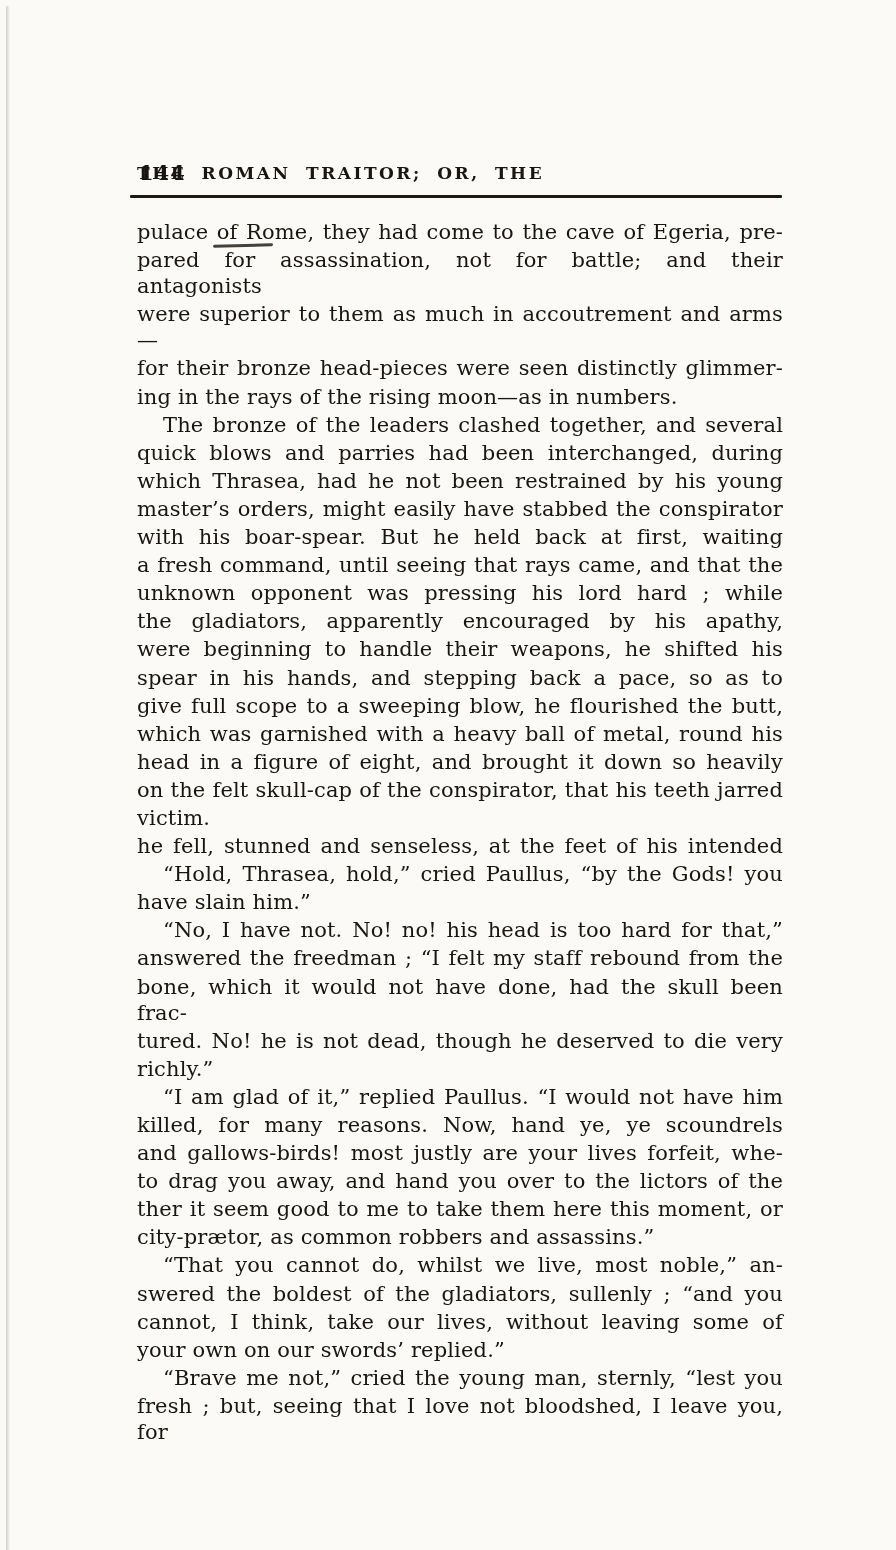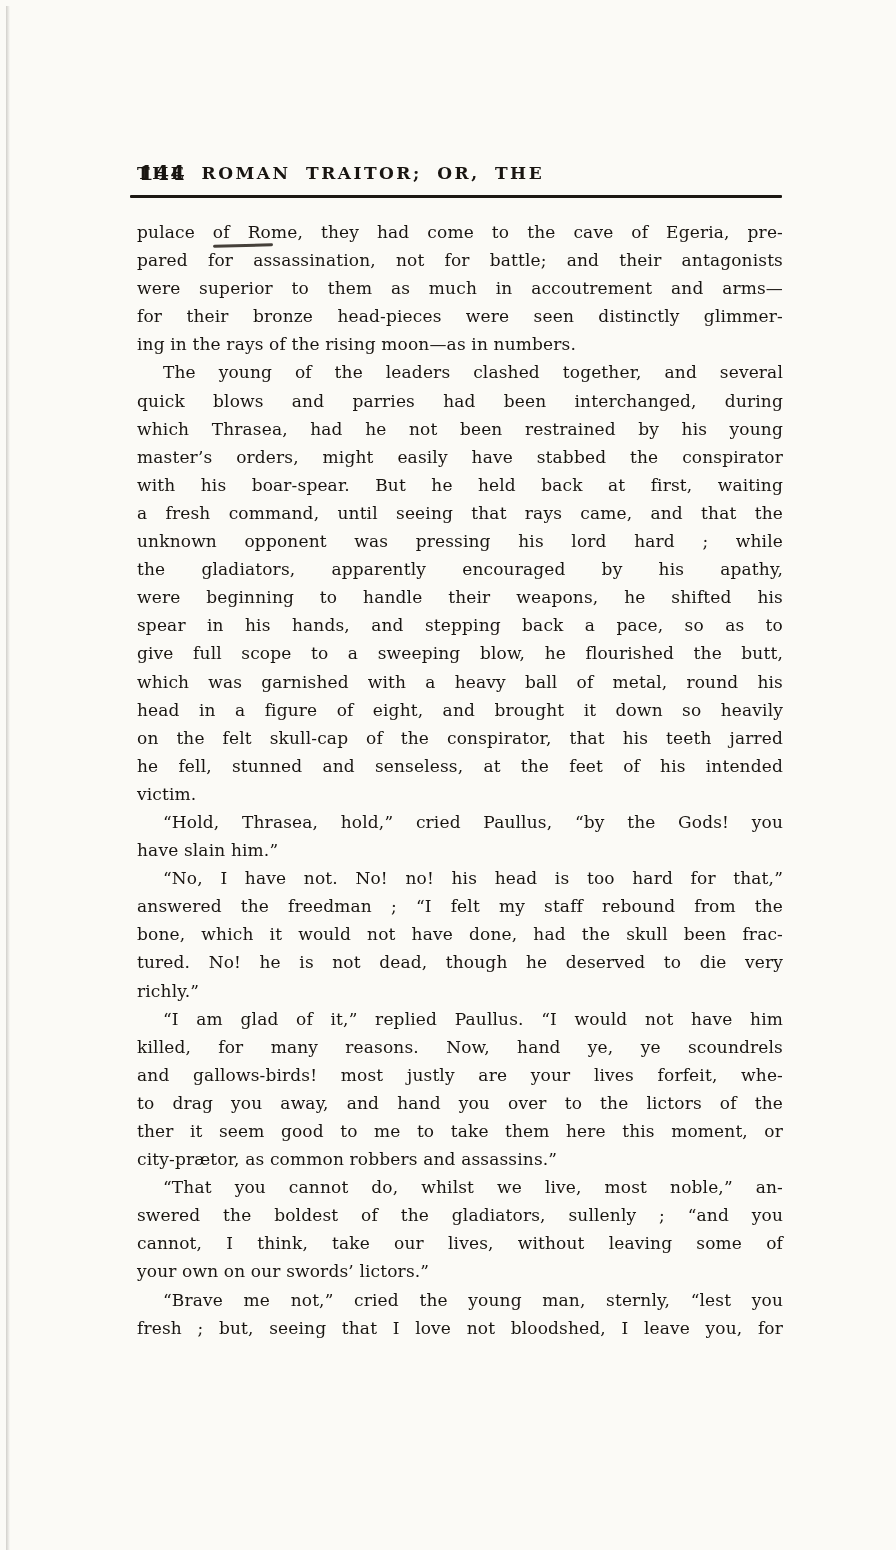--- a/index.html
+++ b/index.html
@@ -58,21 +58,21 @@
     width: 652px;
     height: 3px;
     background: #1c1813;
     border-radius: 1px;
   }
   .text-block {
     position: absolute;
     left: 127px;
     top: 209px;
     width: 650px;
-    font-size: 17px;
+    font-size: 21px;
     line-height: 26.1px;
     letter-spacing: 0.15px;
   }
   .paragraph { margin: 0; }
   .line {
     text-align: justify;
     text-align-last: justify;
     white-space: normal;
   }
   .line.last { text-align-last: left; }
@@ -104,36 +104,36 @@
 
   <main class="text-block">
       <div class="paragraph">
         <div class="line">pulace of Rome, they had come to the cave of Egeria, pre-</div>
         <div class="line">pared for assassination, not for battle; and their antagonists</div>
         <div class="line">were superior to them as much in accoutrement and arms—</div>
         <div class="line">for their bronze head-pieces were seen distinctly glimmer-</div>
         <div class="line last">ing in the rays of the rising moon—as in numbers.</div>
       </div>
       <div class="paragraph">
-        <div class="line indent">The young of the leaders clashed together, and several</div>
+        <div class="line indent">The bronze of the leaders clashed together, and several</div>
         <div class="line">quick blows and parries had been interchanged, during</div>
         <div class="line">which Thrasea, had he not been restrained by his young</div>
         <div class="line">master’s orders, might easily have stabbed the conspirator</div>
         <div class="line">with his boar-spear. But he held back at first, waiting</div>
         <div class="line">a fresh command, until seeing that rays came, and that the</div>
         <div class="line">unknown opponent was pressing his lord hard ; while</div>
         <div class="line">the gladiators, apparently encouraged by his apathy,</div>
         <div class="line">were beginning to handle their weapons, he shifted his</div>
         <div class="line">spear in his hands, and stepping back a pace, so as to</div>
         <div class="line">give full scope to a sweeping blow, he flourished the butt,</div>
         <div class="line">which was garnished with a heavy ball of metal, round his</div>
         <div class="line">head in a figure of eight, and brought it down so heavily</div>
         <div class="line">on the felt skull-cap of the conspirator, that his teeth jarred</div>
+        <div class="line last">victim.</div>
         <div class="line">he fell, stunned and senseless, at the feet of his intended</div>
-        <div class="line last">victim.</div>
       </div>
       <div class="paragraph">
         <div class="line indent">“Hold, Thrasea, hold,” cried Paullus, “by the Gods! you</div>
         <div class="line last">have slain him.”</div>
       </div>
       <div class="paragraph">
         <div class="line indent">“No, I have not. No! no! his head is too hard for that,”</div>
         <div class="line">answered the freedman ; “I felt my staff rebound from the</div>
         <div class="line">bone, which it would not have done, had the skull been frac-</div>
         <div class="line">tured. No! he is not dead, though he deserved to die very</div>
@@ -144,21 +144,21 @@
         <div class="line">killed, for many reasons. Now, hand ye, ye scoundrels</div>
         <div class="line">and gallows-birds! most justly are your lives forfeit, whe-</div>
         <div class="line">to drag you away, and hand you over to the lictors of the</div>
         <div class="line">ther it seem good to me to take them here this moment, or</div>
         <div class="line last">city-prætor, as common robbers and assassins.”</div>
       </div>
       <div class="paragraph">
         <div class="line indent">“That you cannot do, whilst we live, most noble,” an-</div>
         <div class="line">swered the boldest of the gladiators, sullenly ; “and you</div>
         <div class="line">cannot, I think, take our lives, without leaving some of</div>
-        <div class="line last">your own on our swords’ lictors.”</div>
+        <div class="line last">your own on our swords’ replied.”</div>
       </div>
       <div class="paragraph">
         <div class="line indent">“Brave me not,” cried the young man, sternly, “lest you</div>
         <div class="line">fresh ; but, seeing that I love not bloodshed, I leave you, for</div>
       </div>
     </main>
 
   <div class="ink-mark"></div>
 
 </div>

